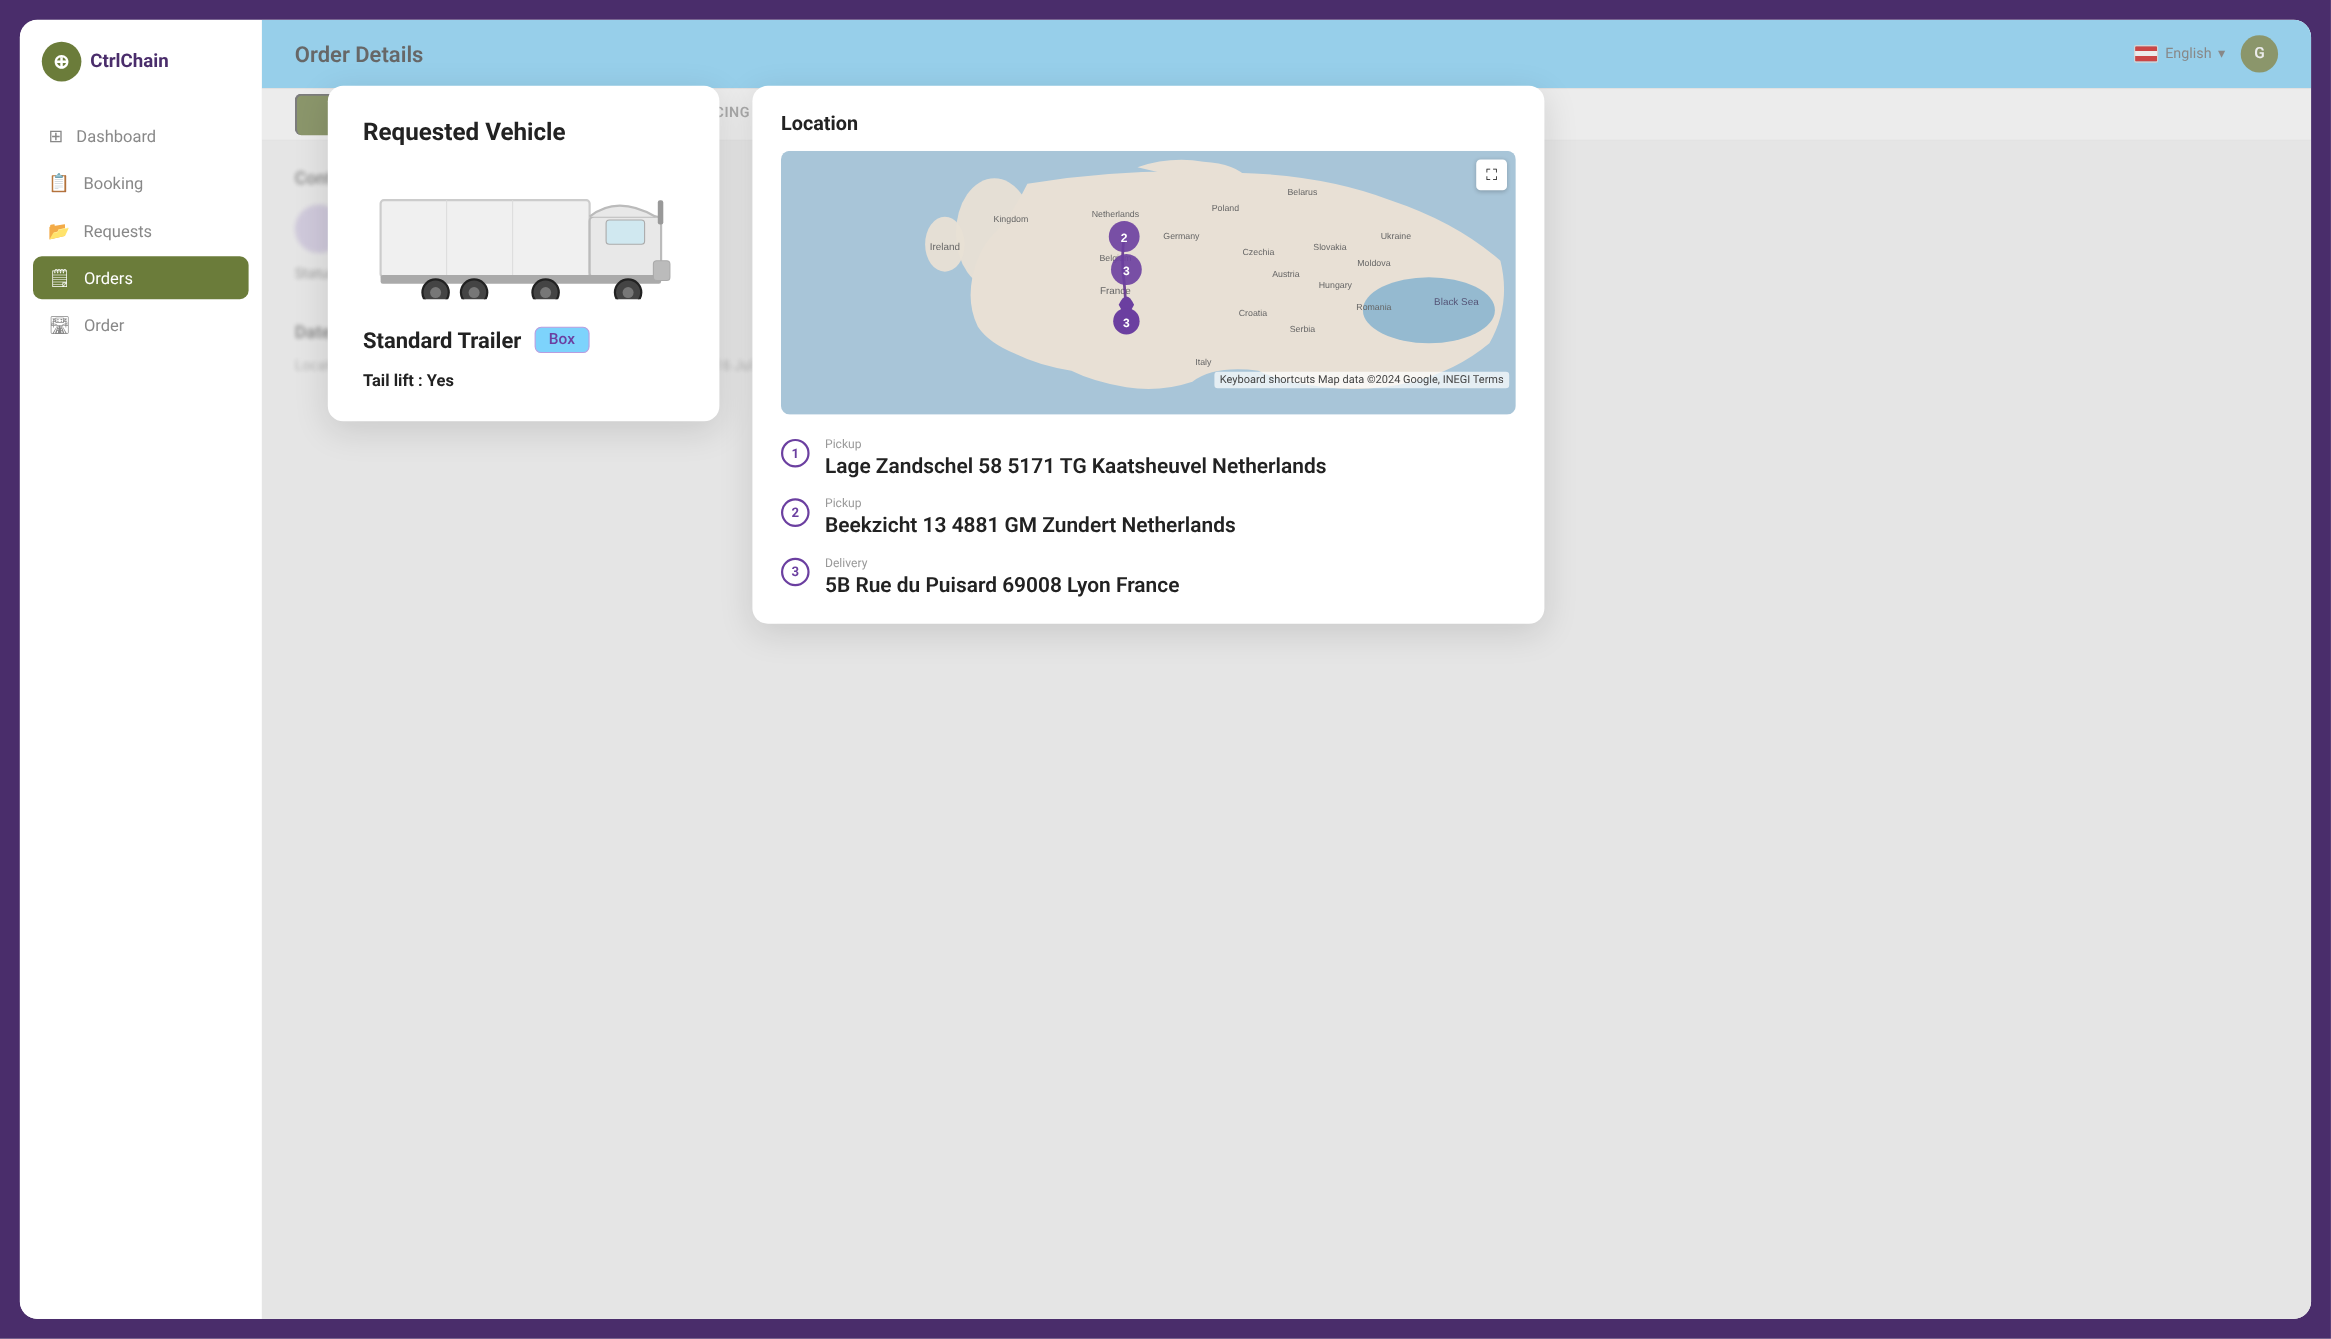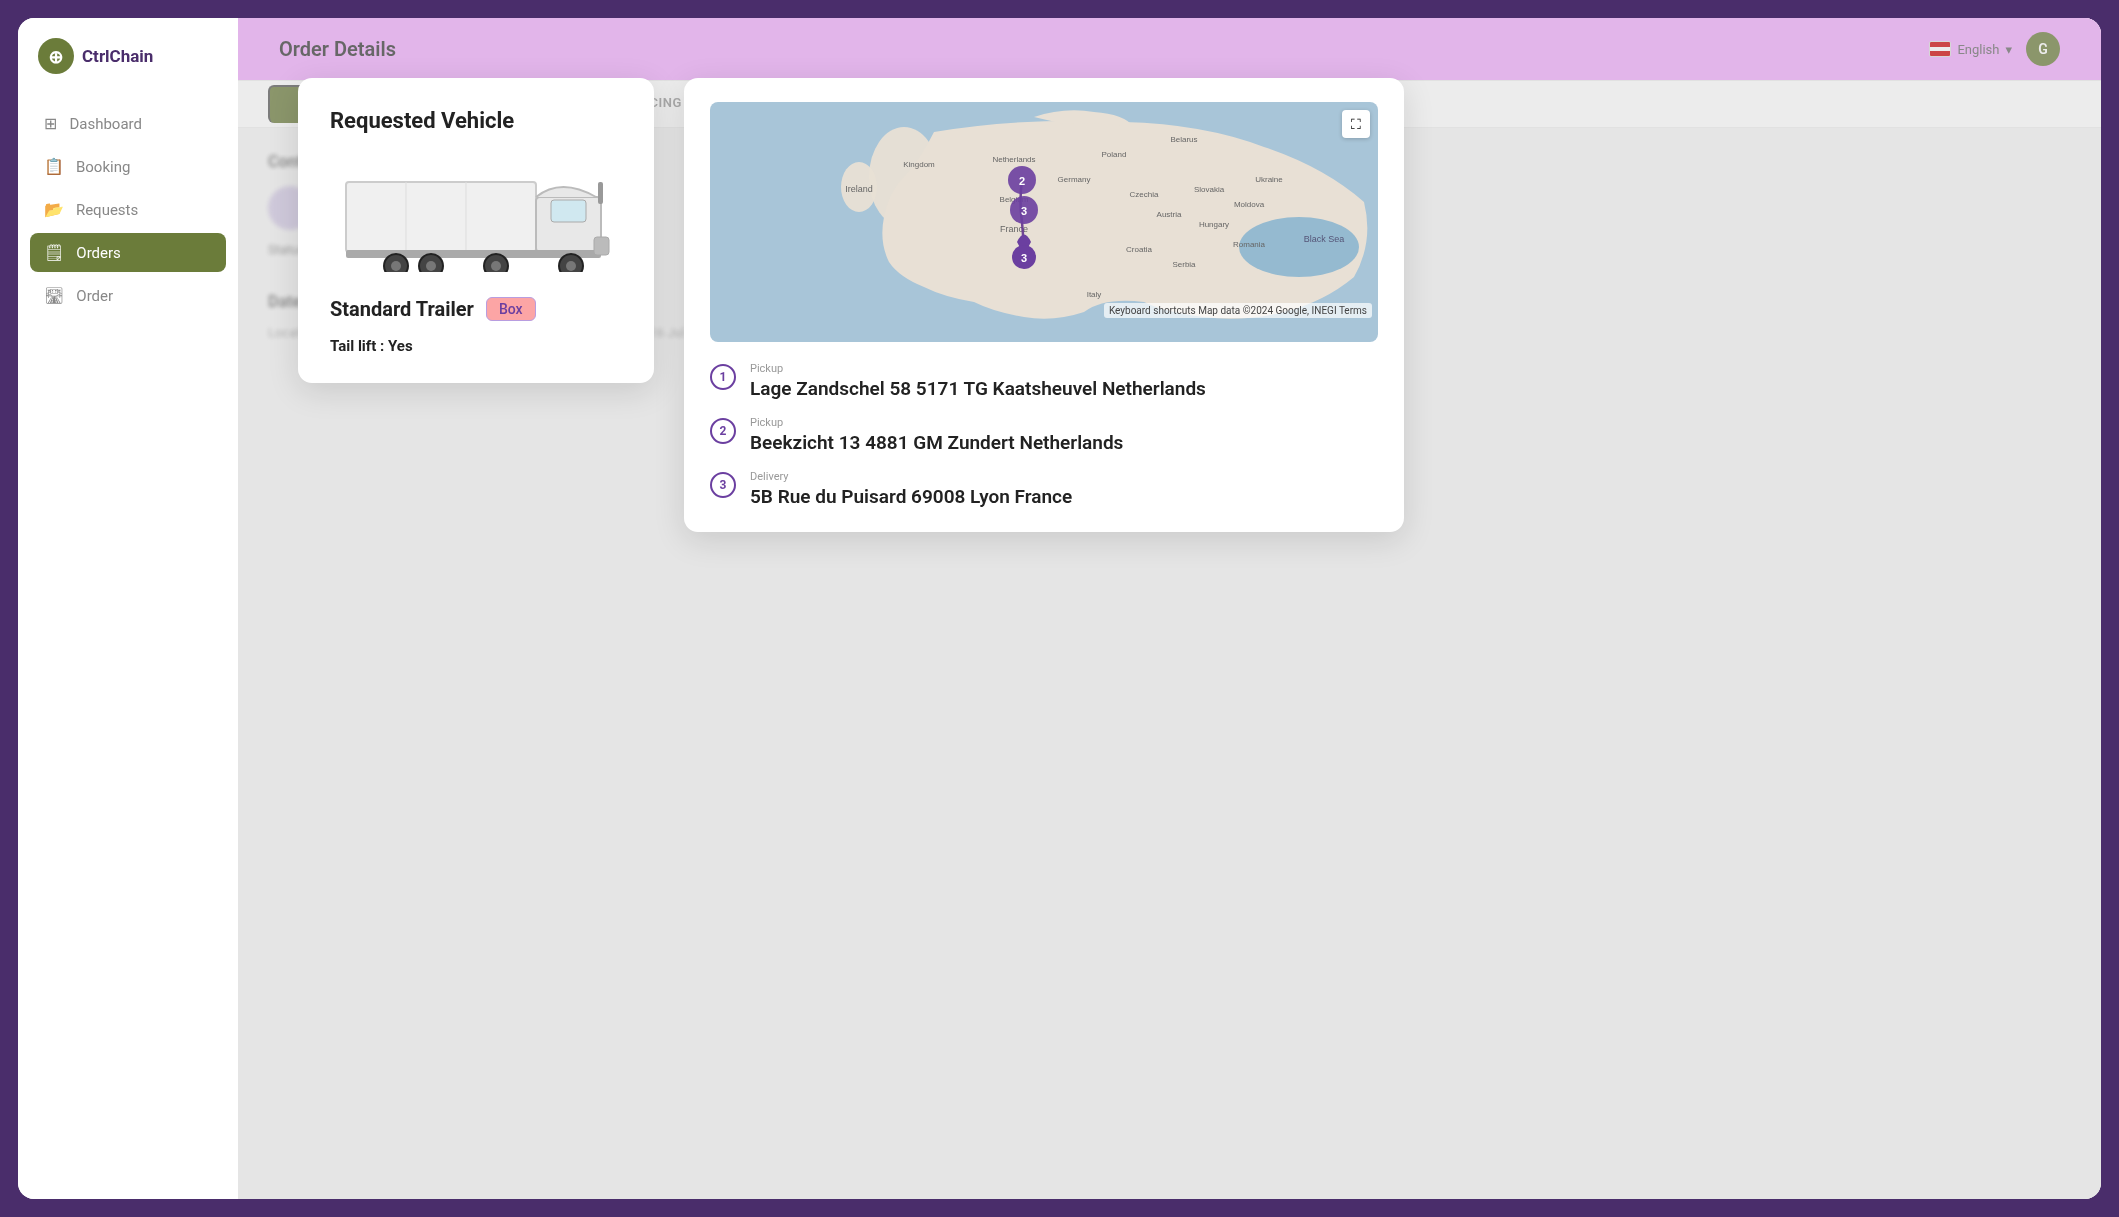--- a/index.html
+++ b/index.html
@@ -80,22 +80,22 @@
     .main-content {
       flex: 1;
       display: flex;
       flex-direction: column;
       background: #f5f5f5;
       overflow: hidden;
       position: relative;
     }
     
     .header {
-      background: #f0abfc;
-      padding: 14px 41px;
+      background: #7dd3fc;
+      padding: 14px 30px;
       display: flex;
       align-items: center;
       justify-content: space-between;
       border-bottom: 1px solid #eee;
     }
     .header-title {
       font-size: 20px;
       font-weight: 600;
       color: #333;
     }
@@ -221,21 +221,21 @@
       align-items: center;
       gap: 12px;
       margin-bottom: 16px;
     }
     .vehicle-name {
       font-size: 20px;
       font-weight: 700;
       color: #222;
     }
     .vehicle-badge {
-      background: #fca5a5;
+      background: #7dd3fc;
       color: #6b3fa0;
       border: 1.5px solid #b89de0;
       border-radius: 6px;
       padding: 3px 12px;
       font-size: 14px;
       font-weight: 500;
     }
     .tail-lift {
       font-size: 15px;
       color: #555;
@@ -488,20 +488,21 @@
         </div>
 
         <div class="tail-lift">
           <span>Tail lift</span>
           <span> : </span>
           <span style="font-weight:700;color:#222;">Yes</span>
         </div>
       </div>
 
       <div class="location-modal">
+        <div class="location-title">Location</div>
 
         <div class="map-container">
           
           <svg width="100%" height="240" viewBox="0 0 680 240" preserveAspectRatio="xMidYMid slice">
 
             <rect width="680" height="240" fill="#a8c5d8"></rect>
 
             <ellipse cx="200" cy="75" rx="35" ry="50" fill="#e8e0d5" opacity="0.95"></ellipse>
             <ellipse cx="155" cy="85" rx="18" ry="25" fill="#e8e0d5" opacity="0.95"></ellipse>
 

